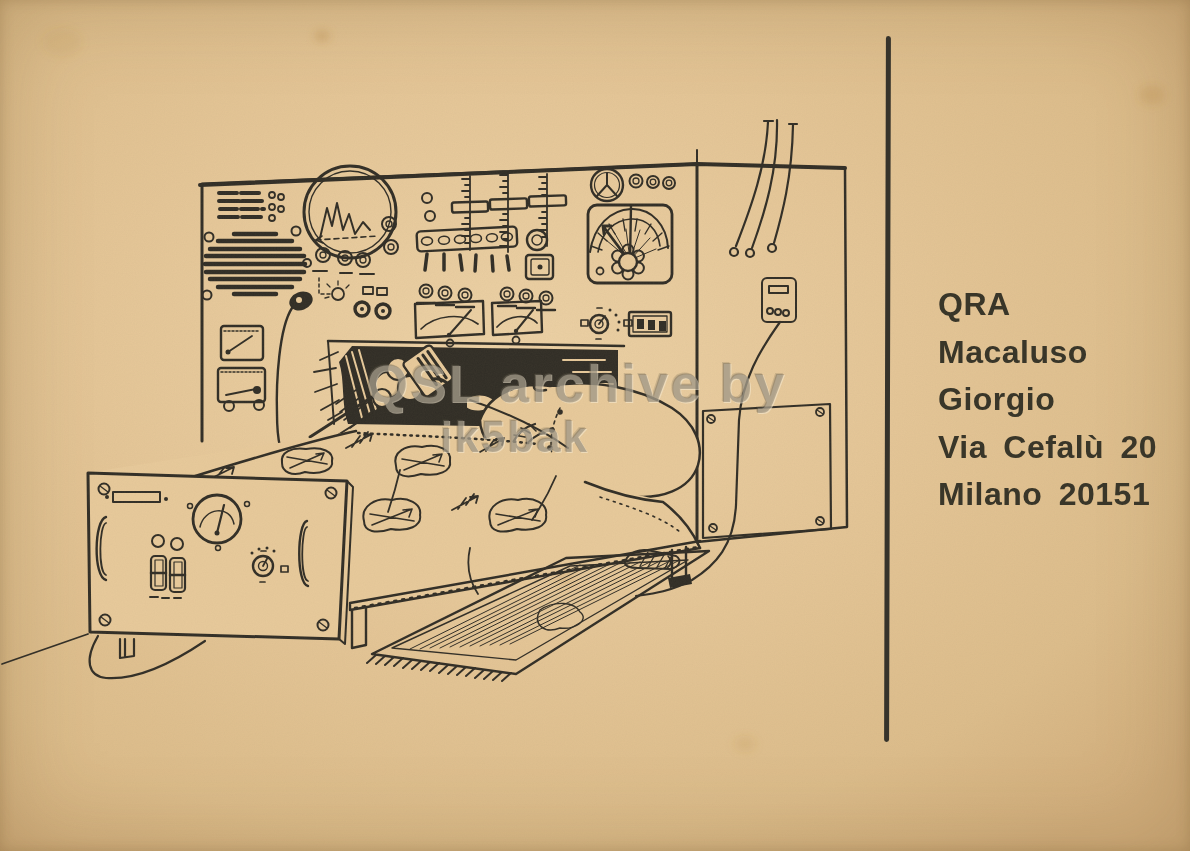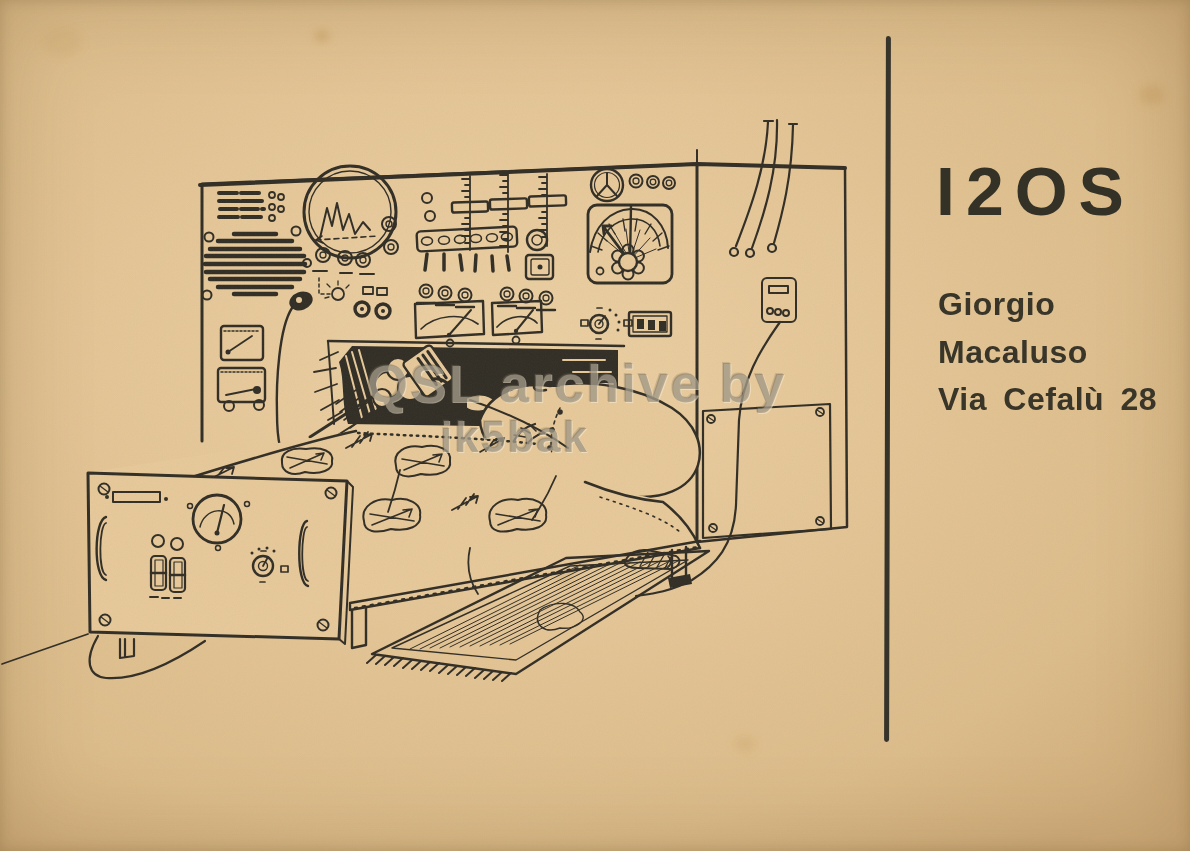--- a/index.html
+++ b/index.html
@@ -460,26 +460,27 @@
       </g>
       <path class="k" stroke-width="2.2" d="M98,636 C84,660 88,676 106,678 C132,680 165,668 205,641"></path>
       <path class="k" stroke-width="1.8" d="M2,664 L88,634"></path>
     </g>
 
     <rect width="1190" height="851" filter="url(#grain)"></rect>
   </svg>
 
   <div class="divider"></div>
 
-  <div class="callsign">I2OS</div>
 
   <div class="address">
+    <div>QRA</div>
+    <div>Macaluso</div>
     <div>Giorgio</div>
-    <div>Macaluso</div>
-    <div>Via Cefalù 28</div>
+    <div>Via Cefalù 20</div>
+    <div>Milano 20151</div>
   </div>
 
   <div class="watermark">
     <span class="wm1">QSL archive by</span>
     <span class="wm2">ik5bak</span>
   </div>
 
 </div>
 
 </body></html>

